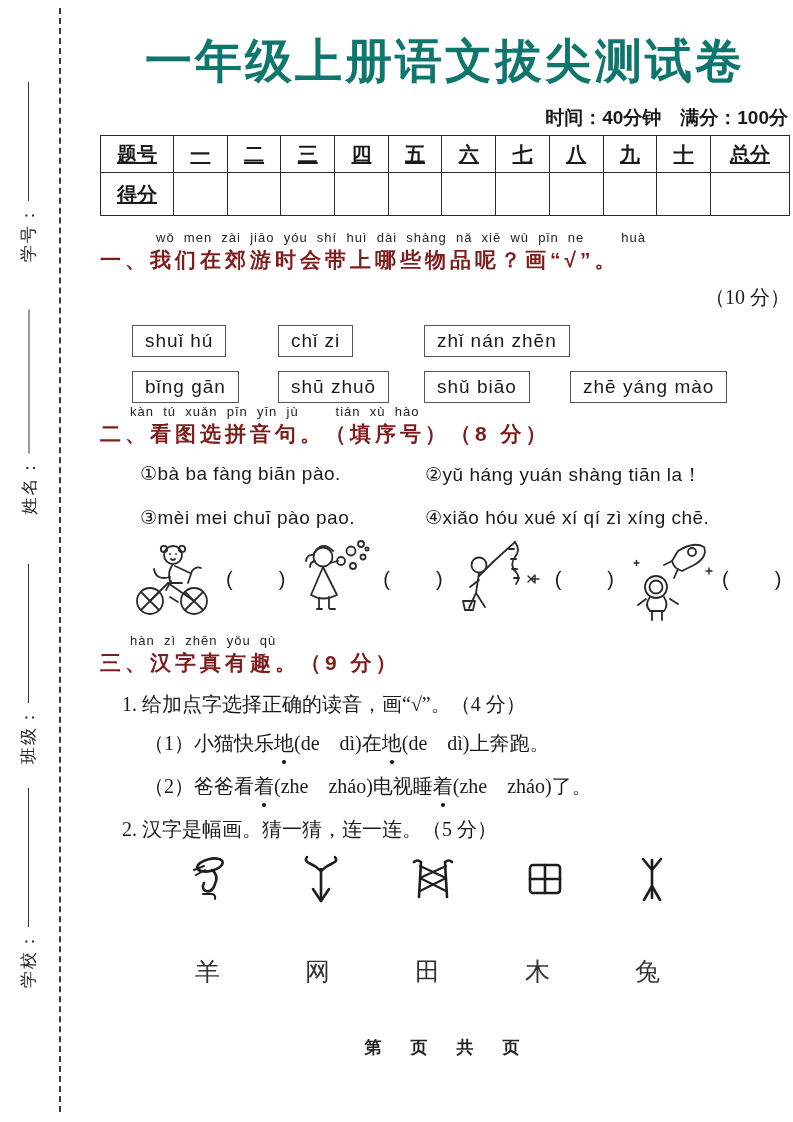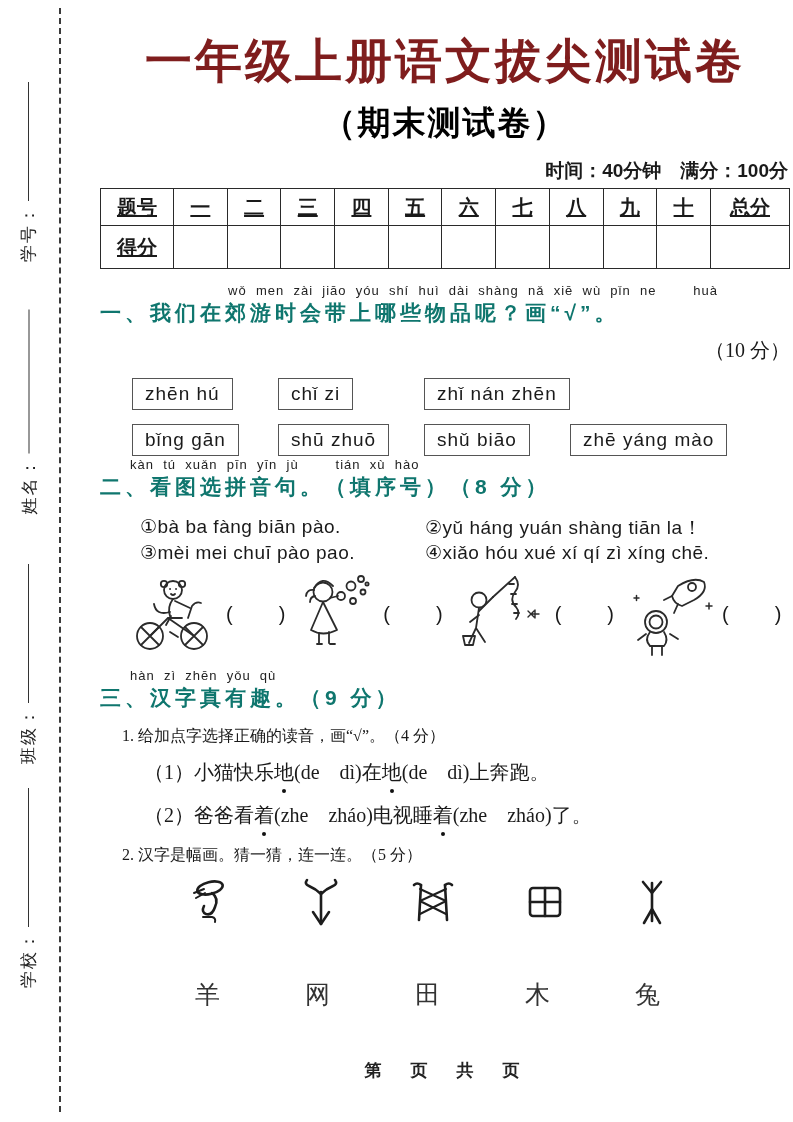--- a/index.html
+++ b/index.html
@@ -7,49 +7,49 @@
     width:793px;height:1122px;background:#ffffff;position:relative;overflow:hidden;
     font-family:"Liberation Sans","DejaVu Sans",sans-serif;color:#1a1a1a;
   }
   
   .fold-line{position:absolute;left:59px;top:8px;height:1104px;width:0;border-left:2px dashed #3a3a3a;}
   .side-group{position:absolute;display:flex;align-items:center;height:26px;transform:rotate(-90deg);}
   .side-group .lbl{font-size:17px;color:#222;white-space:nowrap;letter-spacing:2px;}
   .side-group .line{flex:1;border-bottom:1.6px solid #333;height:0;margin-left:4px;}
   
   .content{position:absolute;left:100px;top:0;width:690px;}
-  .title{margin:30px 0 0;text-align:center;font-size:47px;font-weight:bold;letter-spacing:3px;color:#7f1d1d;}
+  .title{margin:30px 0 0;text-align:center;font-size:47px;font-weight:bold;letter-spacing:3px;color:#0f766e;}
   .subtitle{margin:8px 0 0;text-align:center;font-size:33px;font-weight:bold;letter-spacing:2px;color:#000;}
   .meta{margin-top:12px;text-align:right;font-size:19px;font-weight:bold;padding-right:2px;}
   
   table.score{border-collapse:collapse;width:100%;margin-top:4px;table-layout:fixed;text-decoration:underline;}
   table.score td{border:1.5px solid #2a2a2a;text-align:center;font-size:20px;}
   table.score tr.hd td{height:34px;font-weight:bold;}
   table.score tr.bd td{height:40px;font-weight:bold;}
   table.score td.w1{width:70px;}
   table.score td.w3{width:76px;}
   
   .q{margin-top:14px;}
   .pinyin{font-size:13px;letter-spacing:1px;color:#222;white-space:pre;}
-  .q-head{font-size:21px;font-weight:bold;letter-spacing:4px;margin-top:1px;color:#0f766e;}
+  .q-head{font-size:21px;font-weight:bold;letter-spacing:4px;margin-top:1px;color:#7f1d1d;}
   .score-line{font-family:"Liberation Serif","DejaVu Serif",serif;font-size:20px;margin-top:10px;padding-left:26px;text-align:right;}
   
   .box-row{display:flex;margin-top:14px;padding-left:32px;}
   .box-cell{width:146px;}
   .box-cell:last-child{width:auto;}
   .pbox{display:inline-block;border:1.2px solid #555;padding:4px 12px;font-size:19px;letter-spacing:1px;white-space:nowrap;}
   
-  .sent-grid{display:grid;grid-template-columns:285px 1fr;margin-top:14px;padding-left:40px;font-size:19px;letter-spacing:.5px;}
+  .sent-grid{display:grid;grid-template-columns:285px 1fr;row-gap:18px;margin-top:14px;padding-left:40px;font-size:19px;letter-spacing:.5px;}
   
   .img-row{display:flex;align-items:center;margin-top:6px;padding-left:26px;}
   .img-item{display:flex;align-items:center;}
   .blank{font-size:20px;letter-spacing:2px;margin:0 6px 0 4px;}
   .doodle{stroke:#2b2b2b;fill:none;stroke-width:1.8;stroke-linecap:round;stroke-linejoin:round;}
   
-  .sub-line{font-family:"Liberation Serif","DejaVu Serif",serif;font-size:16px;margin-top:14px;padding-left:22px;}
+  .sub-line{font-family:"Liberation Serif","DejaVu Serif",serif;font-size:20px;margin-top:14px;padding-left:22px;}
   .item-line{font-family:"Liberation Serif","DejaVu Serif",serif;font-size:20px;margin-top:12px;padding-left:44px;}
   .dot{position:relative;display:inline-block;}
   .dot::after{content:"";position:absolute;left:50%;bottom:-7px;width:4px;height:4px;border-radius:50%;background:#111;transform:translateX(-50%);}
   .glyph-row{display:flex;justify-content:space-between;align-items:center;margin-top:10px;padding:0 120px 0 90px;height:52px;}
   .glyph{stroke:#1d1d1d;fill:none;stroke-width:2.6;stroke-linecap:round;stroke-linejoin:round;}
   .ans-row{display:flex;justify-content:space-between;margin-top:50px;padding:0 130px 0 95px;
     font-family:"Liberation Serif","DejaVu Serif",serif;font-size:25px;color:#333;}
   
   .footer{margin-top:48px;text-align:center;font-size:17px;font-weight:bold;letter-spacing:6px;color:#222;}
 </style>
@@ -71,21 +71,20 @@
   <span class="line"></span>
 </div>
 <div class="side-group" style="left:-72px;top:875px;width:200px;">
   <span class="lbl">学校：</span>
   <span class="line"></span>
 </div>
 
 <div class="content">
 
   <div class="title">一年级上册语文拔尖测试卷</div>
-  <div class="subtitle">（期末测试卷）</div>
   <div class="meta">时间：40分钟　满分：100分</div>
 
   <table class="score">
     <tbody>
         <tr class="hd">
       <td class="w1">题号</td>
       <td>一</td>
       <td>二</td>
       <td>三</td>
       <td>四</td>
@@ -108,27 +107,27 @@
       <td></td>
           <td></td>
       <td></td>
           <td></td>
       <td class="w3"></td>
     </tr>
   </tbody>
     </table>
 
   <div class="q">
-    <div class="pinyin" style="padding-left:56px;text-align:center;">wǒ  men  zài  jiāo  yóu  shí  huì  dài  shàng  nǎ  xiē  wù  pǐn  ne        huà</div>
+    <div class="pinyin" style="padding-left:56px;">wǒ  men  zài  jiāo  yóu  shí  huì  dài  shàng  nǎ  xiē  wù  pǐn  ne        huà</div>
     <div class="q-head">一、我们在郊游时会带上哪些物品呢？画“√”。</div>
     <div class="score-line">（10 分）</div>
   </div>
 
   <div class="box-row">
-    <div class="box-cell"><span class="pbox">zhēn hú</span></div>
+    <div class="box-cell"><span class="pbox">shuǐ hú</span></div>
     <div class="box-cell"><span class="pbox">chǐ zi</span></div>
     <div class="box-cell"><span class="pbox">zhǐ nán zhēn</span></div>
   </div>
   <div class="box-row">
     <div class="box-cell"><span class="pbox">bǐng gān</span></div>
     <div class="box-cell"><span class="pbox">shū zhuō</span></div>
     <div class="box-cell"><span class="pbox">shǔ biāo</span></div>
     <div class="box-cell"><span class="pbox">zhē yáng mào</span></div>
   </div>
 

